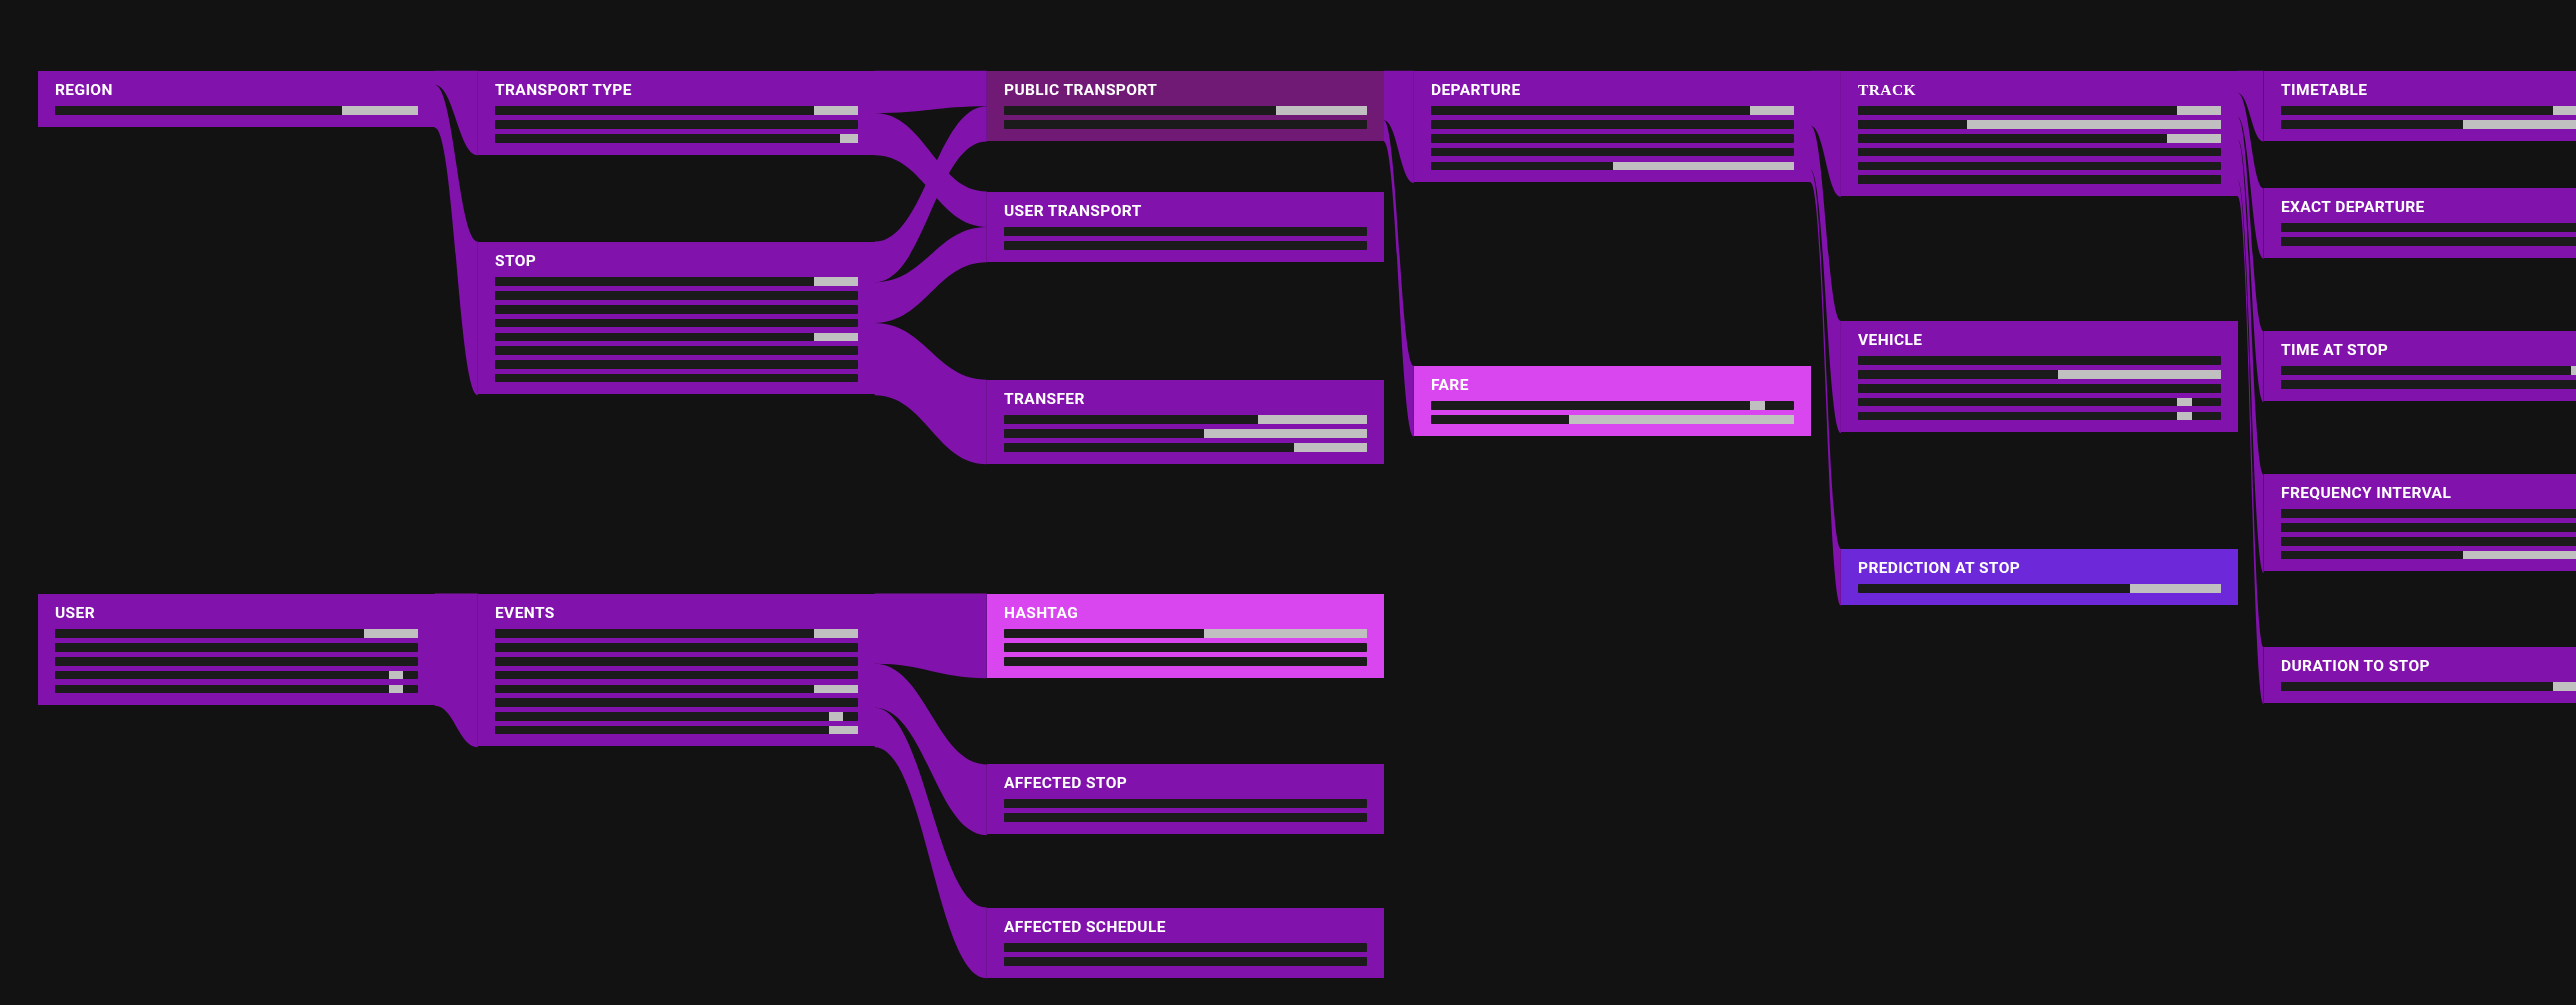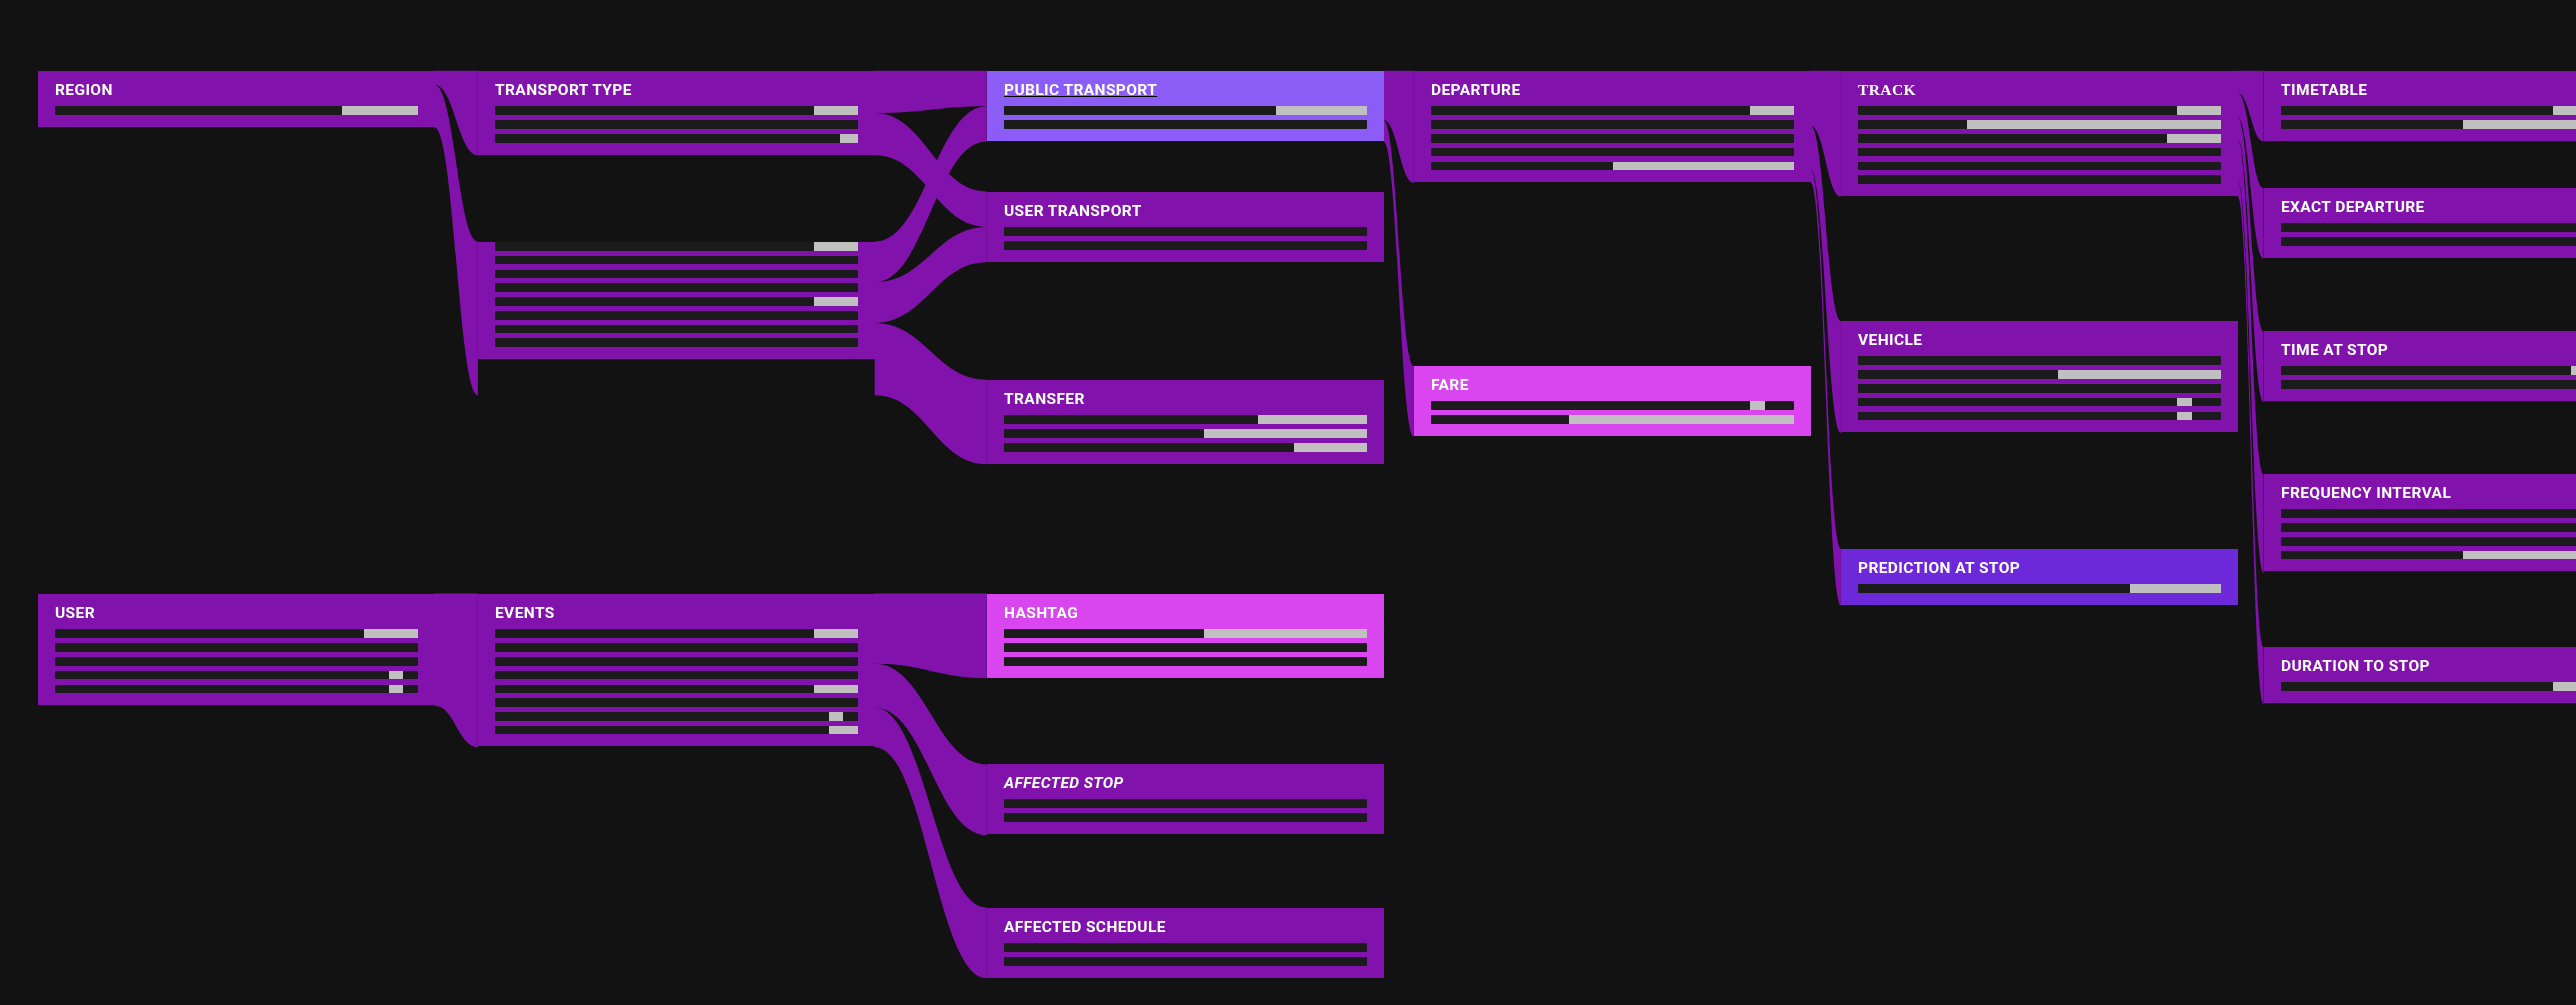--- a/index.html
+++ b/index.html
@@ -96,36 +96,37 @@
           <div class="attr">
             <div class="hl" style="left: 88%; right: 0%;"></div>
           </div>
           <div class="attr"></div>
           <div class="attr">
             <div class="hl" style="left: 95%; right: 0%;"></div>
           </div>
         </div>
       </div>
       <div class="node" style="left: 466px; top: 242px; background: rgb(130, 18, 172);">
-        <div class="attrs">
-          <div class="attr">
-            <div class="hl" style="left: 88%; right: 0%;"></div>
-          </div>
-          <div class="attr"></div>
-          <div class="attr"></div>
-          <div class="attr"></div>
-          <div class="attr">
-            <div class="hl" style="left: 88%; right: 0%;"></div>
-          </div>
-          <div class="attr"></div>
-          <div class="attr"></div>
-          <div class="attr"></div>
-        </div>
-      </div>
-      <div class="node" style="left: 975px; top: 71px; background: #8b5cf6; text-decoration: underline;">
+        <div class="node-title">STOP</div>
+        <div class="attrs">
+          <div class="attr">
+            <div class="hl" style="left: 88%; right: 0%;"></div>
+          </div>
+          <div class="attr"></div>
+          <div class="attr"></div>
+          <div class="attr"></div>
+          <div class="attr">
+            <div class="hl" style="left: 88%; right: 0%;"></div>
+          </div>
+          <div class="attr"></div>
+          <div class="attr"></div>
+          <div class="attr"></div>
+        </div>
+      </div>
+      <div class="node" style="left: 975px; top: 71px; background: #701a75;">
         <div class="node-title">PUBLIC TRANSPORT</div>
         <div class="attrs">
           <div class="attr">
             <div class="hl" style="left: 75%; right: 0%;"></div>
           </div>
           <div class="attr"></div>
         </div>
       </div>
       <div class="node" style="left: 975px; top: 192px; background: rgb(130, 18, 172);">
         <div class="node-title">USER TRANSPORT</div>
@@ -300,21 +301,21 @@
       <div class="node" style="left: 975px; top: 594px; background: #d946ef;">
         <div class="node-title">HASHTAG</div>
         <div class="attrs">
           <div class="attr">
             <div class="hl" style="left: 55%; right: 0%;"></div>
           </div>
           <div class="attr"></div>
           <div class="attr"></div>
         </div>
       </div>
-      <div class="node" style="left: 975px; top: 764px; background: rgb(130, 18, 172); font-style: italic;">
+      <div class="node" style="left: 975px; top: 764px; background: rgb(130, 18, 172);">
         <div class="node-title">AFFECTED STOP</div>
         <div class="attrs">
           <div class="attr"></div>
           <div class="attr"></div>
         </div>
       </div>
       <div class="node" style="left: 975px; top: 908px; background: rgb(130, 18, 172);">
         <div class="node-title">AFFECTED SCHEDULE</div>
         <div class="attrs">
           <div class="attr"></div>

